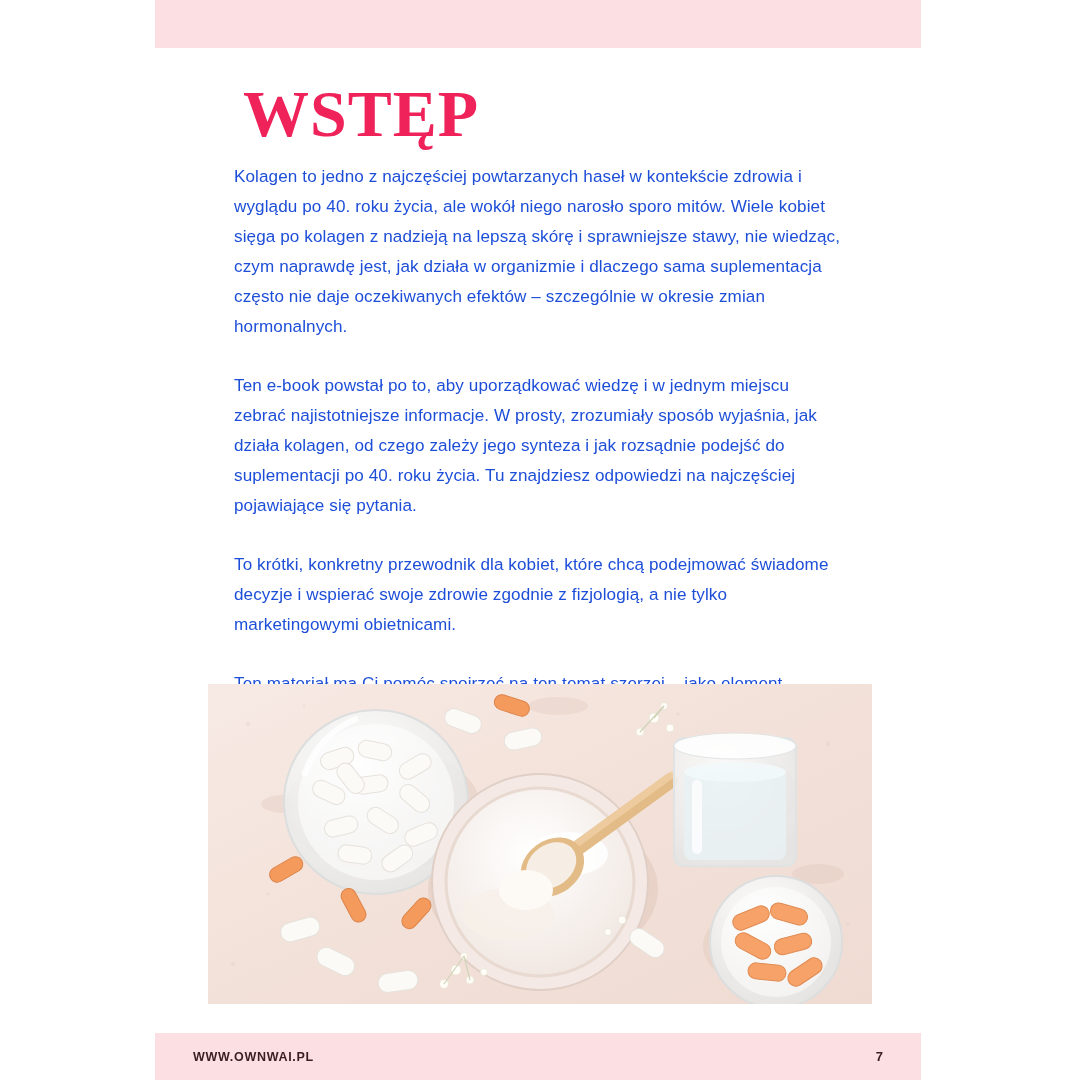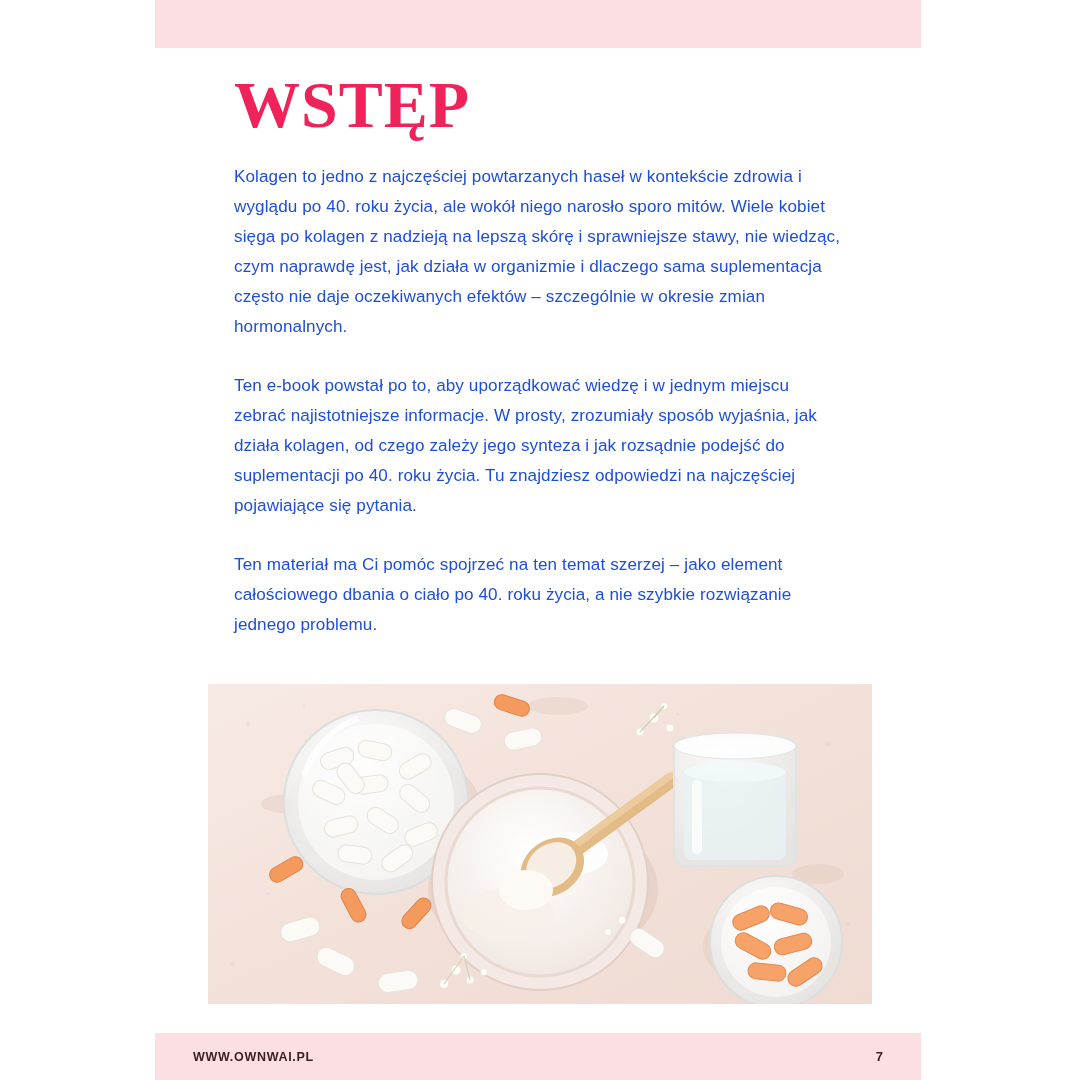--- a/index.html
+++ b/index.html
@@ -35,21 +35,21 @@
   .page-title {
     position: absolute;
     left: 234px;
     top: 72px;
     font-family: "Liberation Serif", serif;
     font-weight: bold;
     font-size: 66px;
     line-height: 1;
     letter-spacing: 1px;
     color: #ef2259;
-    margin: 0;
+    margin: 9px;
   }
 
   
   .content {
     position: absolute;
     left: 234px;
     top: 162px;
     width: 610px;
     color: #1d4ed8;
     font-size: 17.1px;
@@ -111,20 +111,21 @@
 
 <div class="page">
 
   <div class="top-bar"></div>
 
   <h1 class="page-title">WSTĘP</h1>
 
   <div class="content">
     <p>Kolagen to jedno z najczęściej powtarzanych haseł w kontekście zdrowia i wyglądu po 40. roku życia, ale wokół niego narosło sporo mitów. Wiele kobiet sięga po kolagen z nadzieją na lepszą skórę i sprawniejsze stawy, nie wiedząc, czym naprawdę jest, jak działa w organizmie i dlaczego sama suplementacja często nie daje oczekiwanych efektów – szczególnie w okresie zmian hormonalnych.</p>
     <p>Ten e-book powstał po to, aby uporządkować wiedzę i w jednym miejscu zebrać najistotniejsze informacje. W prosty, zrozumiały sposób wyjaśnia, jak działa kolagen, od czego zależy jego synteza i jak rozsądnie podejść do suplementacji po 40. roku życia. Tu znajdziesz odpowiedzi na najczęściej pojawiające się pytania.</p>
+    <p>To krótki, konkretny przewodnik dla kobiet, które chcą podejmować świadome decyzje i wspierać swoje zdrowie zgodnie z fizjologią, a nie tylko marketingowymi obietnicami.</p>
     <p>Ten materiał ma Ci pomóc spojrzeć na ten temat szerzej – jako element całościowego dbania o ciało po 40. roku życia, a nie szybkie rozwiązanie jednego problemu.</p>
   </div>
 
   <div class="photo">
     <svg viewBox="0 0 664 320" preserveAspectRatio="xMidYMid slice" role="img">
       <defs>
         <linearGradient id="bg" x1="0" y1="0" x2="1" y2="1">
           <stop offset="0%" stop-color="#f7eae4"></stop>
           <stop offset="45%" stop-color="#f3e2da"></stop>
           <stop offset="100%" stop-color="#efdbd2"></stop>

